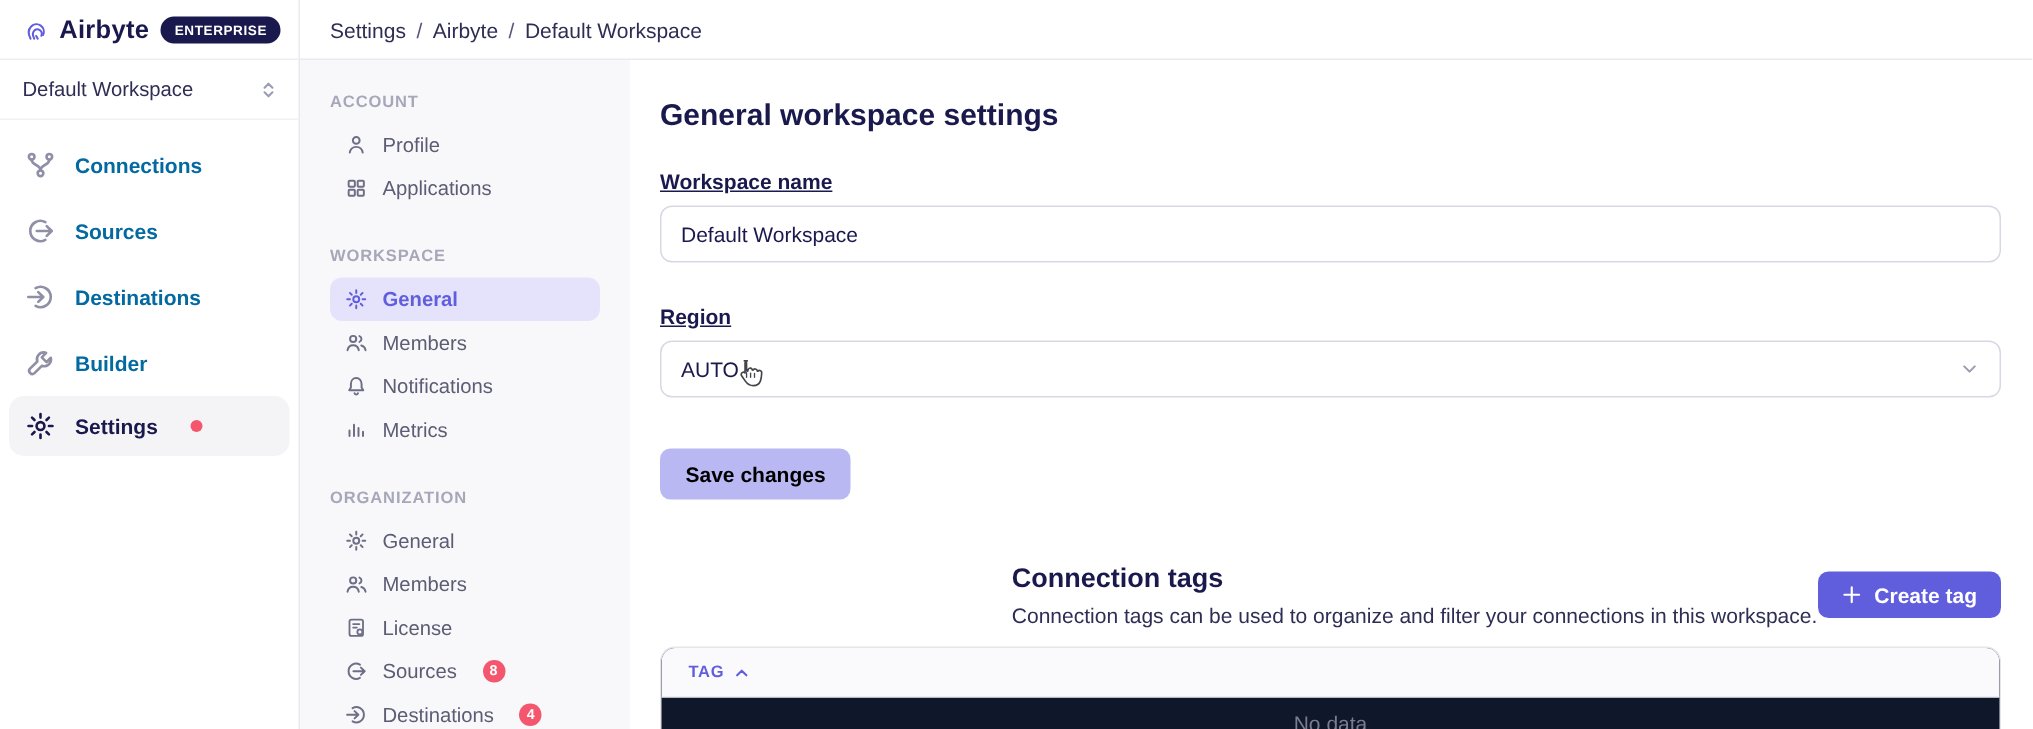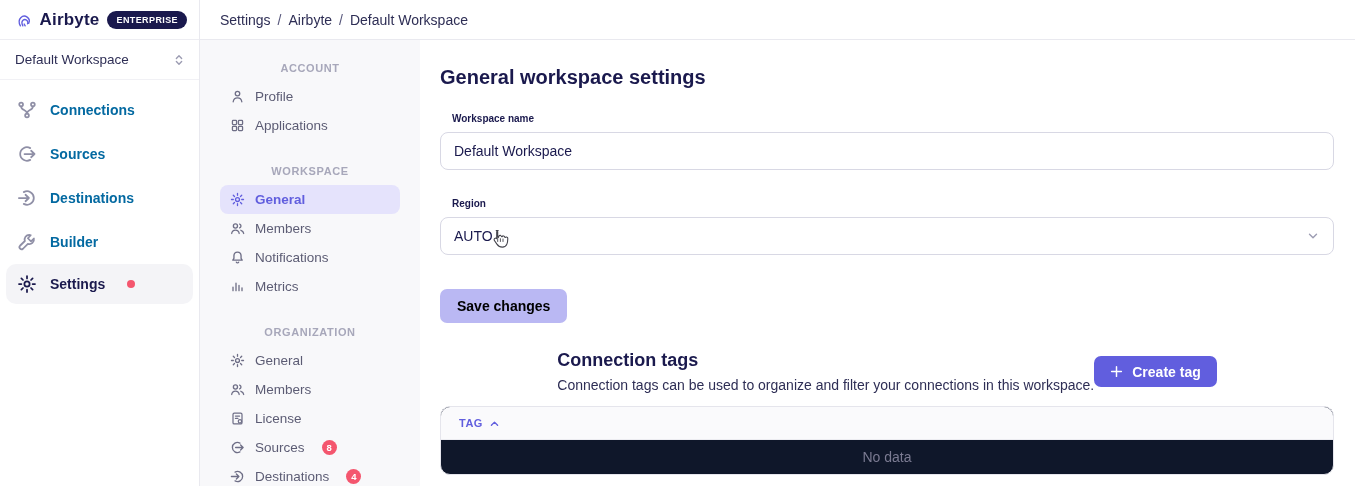--- a/index.html
+++ b/index.html
@@ -31,38 +31,38 @@
   .topbar { height:40px; flex-shrink:0; border-bottom:1px solid #E9E9EF; display:flex; align-items:center; padding:0 20px; }
   .breadcrumb { display:flex; gap:7px; font-size:14px; color:#2E2E55; }
   .crumb { cursor:pointer; }
   .crumb-sep { color:#55557A; }
 
   .content-row { flex:1; display:flex; min-height:0; }
 
   
   .settings-nav { width:220px; flex-shrink:0; background:#F8F8FA; padding:22px 20px; overflow:hidden; }
   .section + .section { margin-top:25px; }
-  .section-title { font-size:11px; font-weight:700; letter-spacing:.6px; color:#A7A7BA; margin:0 0 8px 0;text-align:center; }
+  .section-title { font-size:11px; font-weight:700; letter-spacing:.6px; color:#A7A7BA; margin:0 0 8px 0; }
   .snav-item { display:flex; align-items:center; gap:10px; height:29px; padding:0 10px; border-radius:8px; font-size:13.5px; font-weight:500; color:#5C5C74; cursor:pointer; }
   .snav-icon { width:15px; height:15px; color:#6E6E86; display:flex; flex-shrink:0; }
   .snav-item.active { background:#E5E3FC; color:#615EDE; font-weight:700; }
   .snav-item.active .snav-icon { color:#615EDE; }
   .count-badge { margin-left:7px; background:#F4566E; color:#fff; font-size:9.5px; font-weight:700; min-width:15px; height:15px; border-radius:8px; display:flex; align-items:center; justify-content:center; }
 
   
   .main { flex:1; min-width:0; padding:26px 21px 0 20px; overflow:hidden; }
   .page-title { font-size:20px; font-weight:800; margin:0 0 24px; }
-  .field-label { display:block; font-size:10px; font-weight:700; margin:0 12px 8px; }
+  .field-label { display:block; font-size:14px; font-weight:700; margin:0 0 8px;text-decoration:underline; }
   .text-input { width:100%; height:38px; border:1px solid #D8D8E4; border-radius:8px; padding:0 13px; font-size:14px; color:#1A194D; font-family:inherit; background:#fff; outline:none; }
   .region-field { margin-top:28px; }
   .select-box { position:relative; width:100%; height:38px; border:1px solid #D8D8E4; border-radius:8px; background:#fff; display:flex; align-items:center; padding:0 13px; font-size:14px; cursor:pointer; }
   .select-chevron { position:absolute; right:13px; width:14px; height:14px; color:#9C9CB2; display:flex; }
   .cursor-overlay { position:absolute; left:49px; top:11px; width:19px; height:21px; pointer-events:none; z-index:5; }
   .save-btn { margin-top:34px; background:#BAB8F3; color:#000000; border:none; border-radius:7px; padding:9px 17px; font-size:14px; font-weight:600; font-family:inherit; cursor:not-allowed; }
-  .tags-header { margin-top:27px; display:flex; align-items:center; justify-content:center; }
+  .tags-header { margin-top:42px; display:flex; align-items:center; justify-content:flex-end; }
   .tags-title { font-size:18px; font-weight:800; margin:0; }
   .tags-desc { font-size:14px; color:#2E2E55; margin:6px 0 0; }
   .create-tag-btn { background:#615EDE; color:#fff; border:none; border-radius:7px; padding:0 16px; height:31px; font-size:14px; font-weight:600; font-family:inherit; display:flex; align-items:center; gap:9px; cursor:pointer; }
   .plus-icon { width:13px; height:13px; display:flex; }
   .tags-table { margin-top:13px; border:1px solid #E5E5EC; border-radius:10px; overflow:hidden; background:#0f172a; }
   .table-head { background:#FAFAFC; height:33px; padding:0 18px; display:flex; align-items:center; gap:6px; border-bottom:1px solid #ECECF1; cursor:pointer; }
   .th-label { font-size:11px; font-weight:700; letter-spacing:.5px; color:#615EDE; }
   .sort-icon { width:11px; height:11px; color:#615EDE; display:flex; }
   .table-empty { height:34px; display:flex; align-items:center; justify-content:center; font-size:14px; color:#7B7B92; }
   svg { display:block; width:100%; height:100%; }

